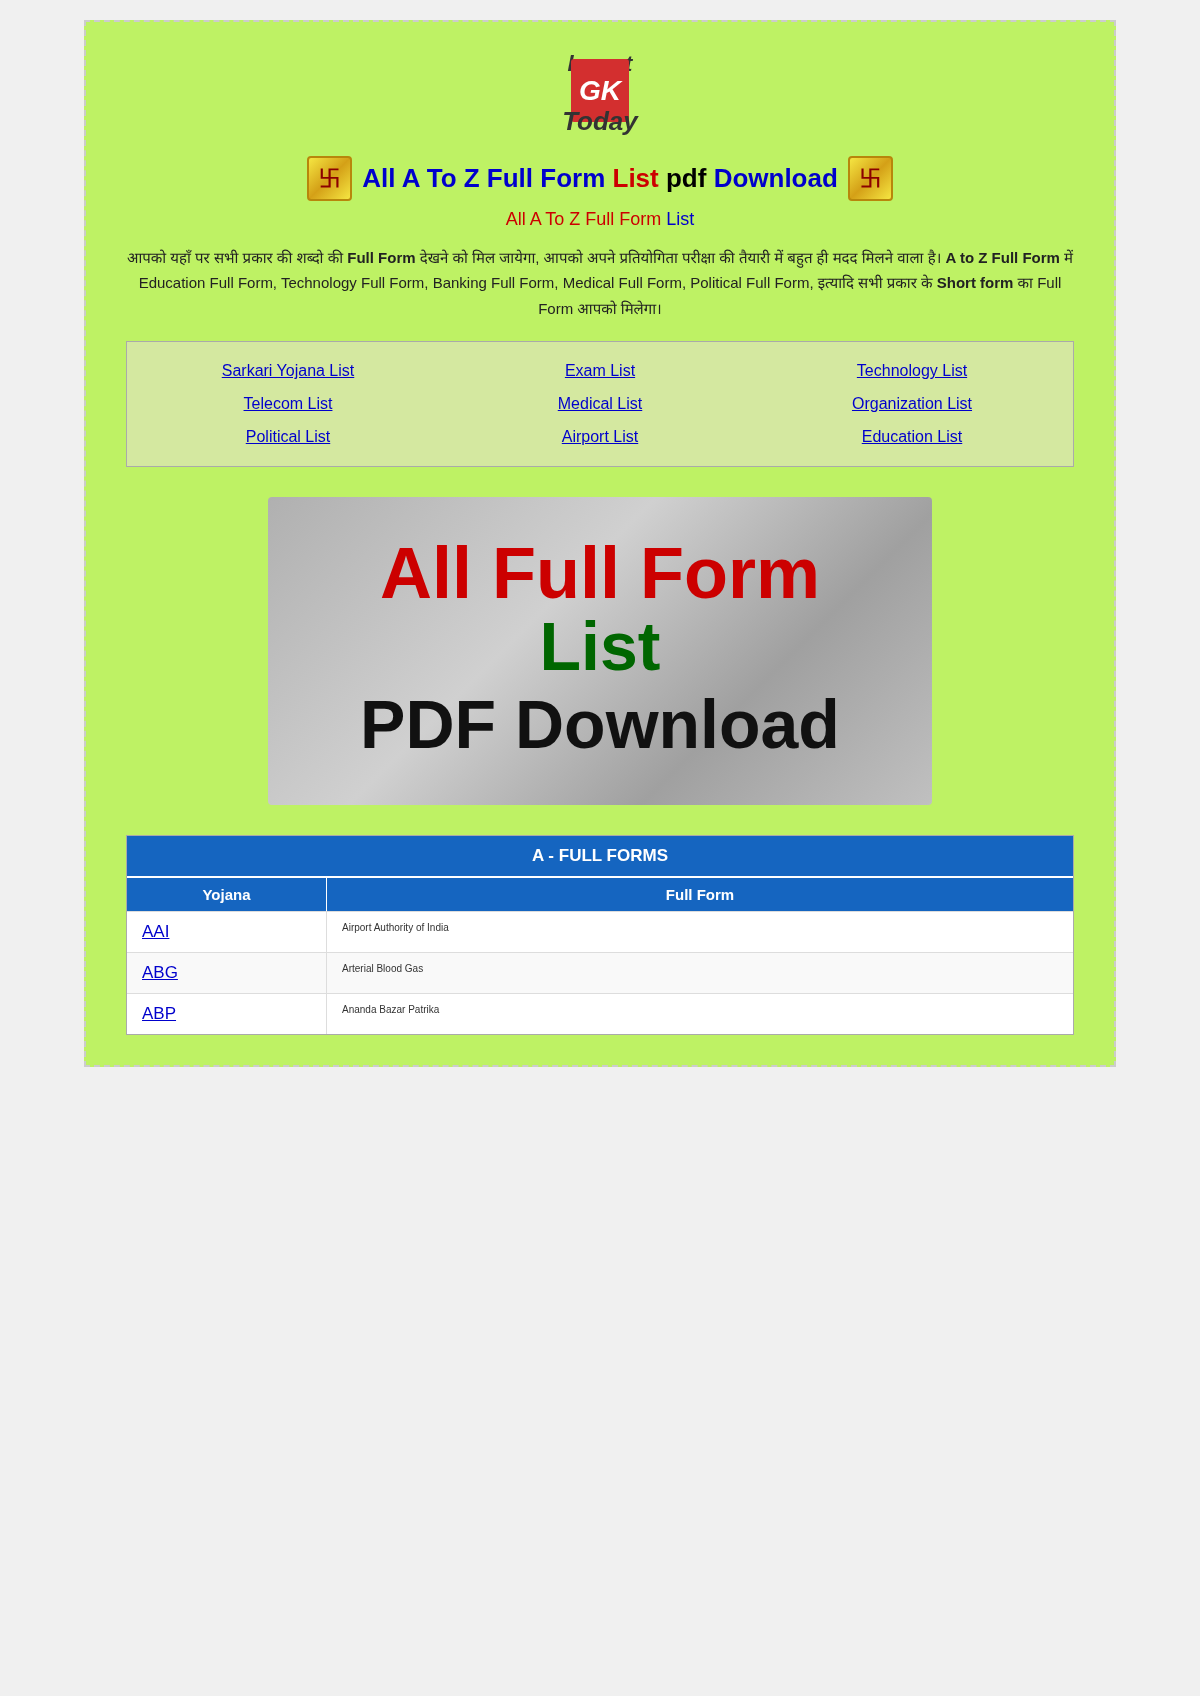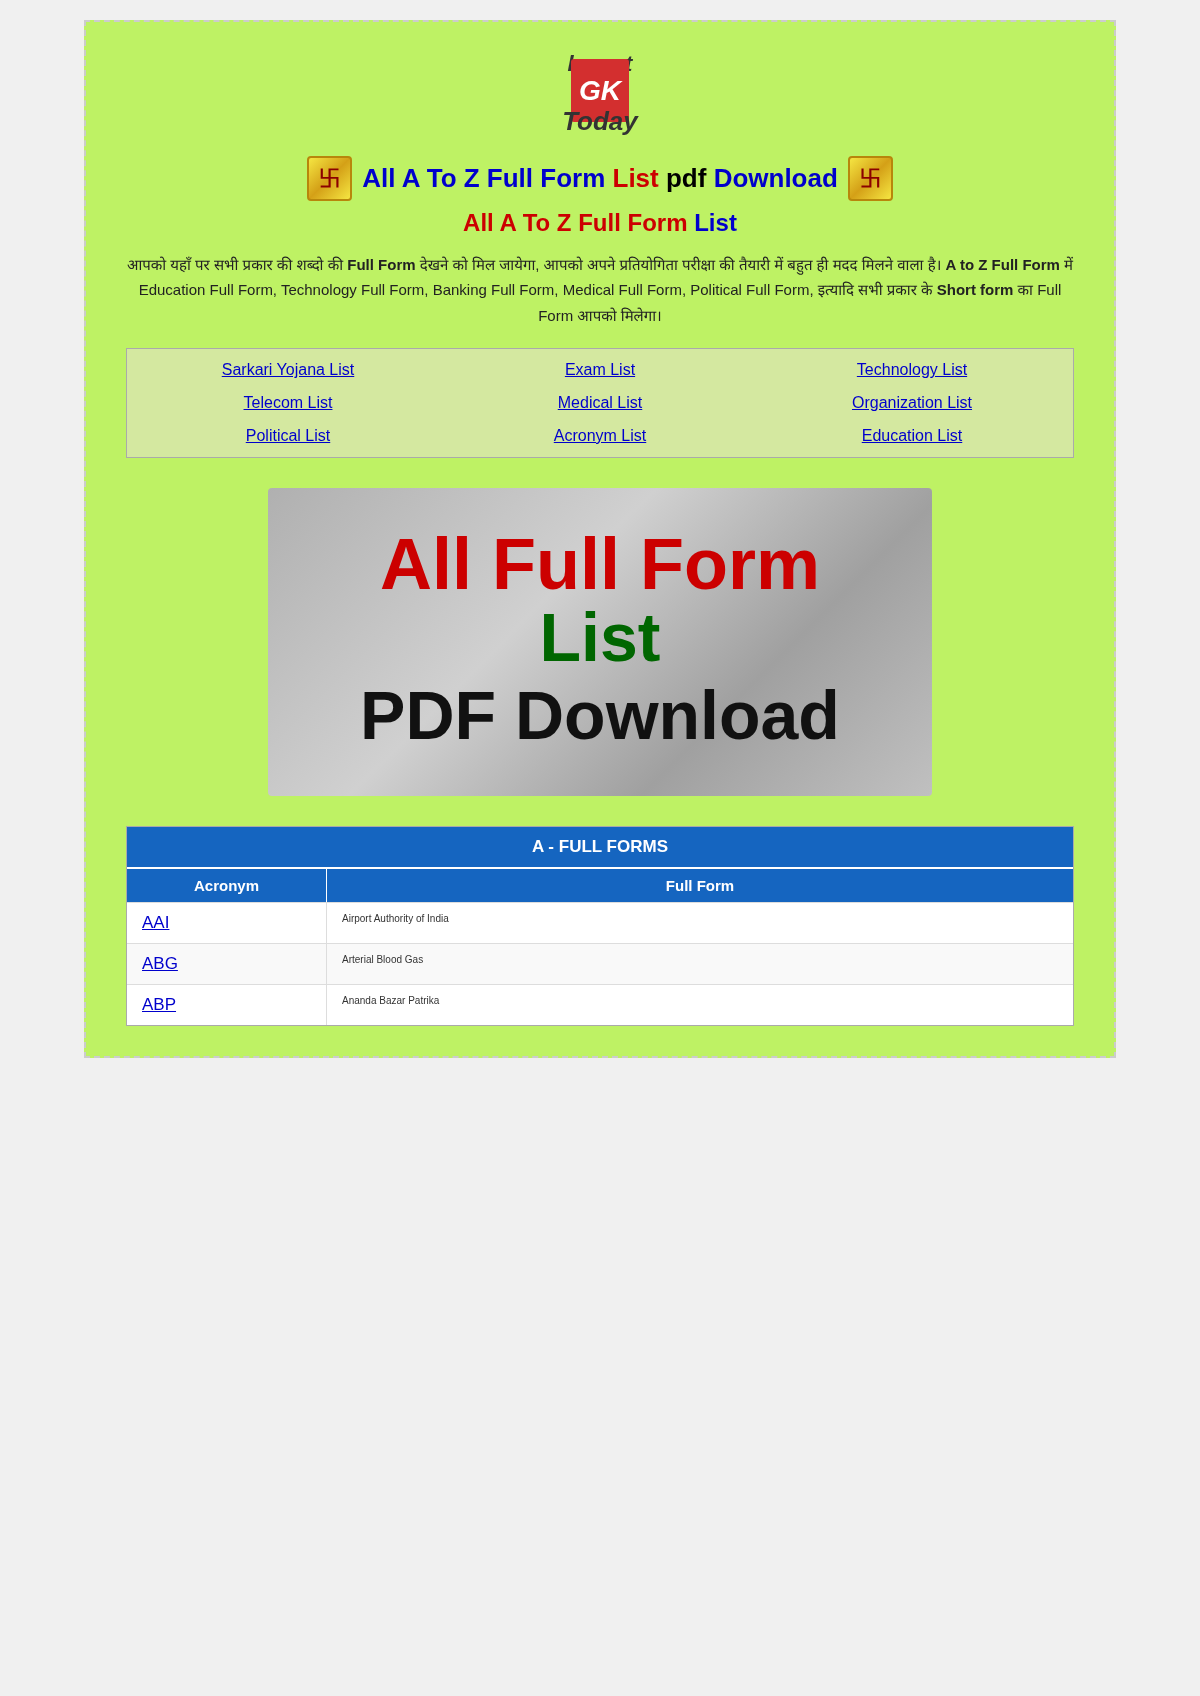--- a/index.html
+++ b/index.html
@@ -58,22 +58,22 @@
       font-size: 26px;
       font-weight: bold;
       color: #0000cc;
       display: flex;
       align-items: center;
       justify-content: center;
       gap: 10px;
       margin-bottom: 8px;
     }
     .sub-title {
-      font-size: 24px;
-      font-weight: bold;
+      font-size: 18px;
+      font-weight: normal;
       color: #cc0000;
       margin-bottom: 15px;
     }
     .sub-title span {
       color: #0000cc;
     }
 
     
     .swastik-icon {
       width: 45px;
@@ -95,21 +95,21 @@
       color: #222;
       margin-bottom: 20px;
       text-align: center;
     }
     .description .bold { font-weight: bold; }
 
     
     .links-table {
       background: #d4e8a0;
       border: 1px solid #aaa;
-      padding: 12px 10px;
+      padding: 20px 10px;
       margin-bottom: 30px;
       display: grid;
       grid-template-columns: 1fr 1fr 1fr;
       gap: 15px 10px;
       text-align: center;
     }
     .links-table a {
       color: #0000cc;
       text-decoration: underline;
       font-size: 16px;
@@ -236,34 +236,34 @@
   </div>
 
   <div class="links-table">
     <a href="#">Sarkari Yojana List</a>
     <a href="#">Exam List</a>
     <a href="#">Technology List</a>
     <a href="#">Telecom List</a>
     <a href="#">Medical List</a>
     <a href="#">Organization List</a>
     <a href="#">Political List</a>
-    <a href="#">Acronym List</a>
+    <a href="#">Airport List</a>
     <a href="#">Education List</a>
   </div>
 
   <div class="banner-section">
     <div class="banner-all">All Full Form</div>
     <div class="banner-list">List</div>
     <div class="banner-pdf">PDF Download</div>
   </div>
 
   <div class="table-section">
     <div class="table-header-row">A - FULL FORMS</div>
     <div class="table-col-headers">
-      <div class="col-acronym">Acronym</div>
+      <div class="col-acronym">Yojana</div>
       <div class="col-fullform">Full Form</div>
     </div>
     <div class="table-data-row">
       <div class="cell-acronym"><a href="#">AAI</a></div>
       <div class="cell-fullform">Airport Authority of India</div>
     </div>
     <div class="table-data-row">
       <div class="cell-acronym"><a href="#">ABG</a></div>
       <div class="cell-fullform">Arterial Blood Gas</div>
     </div>

